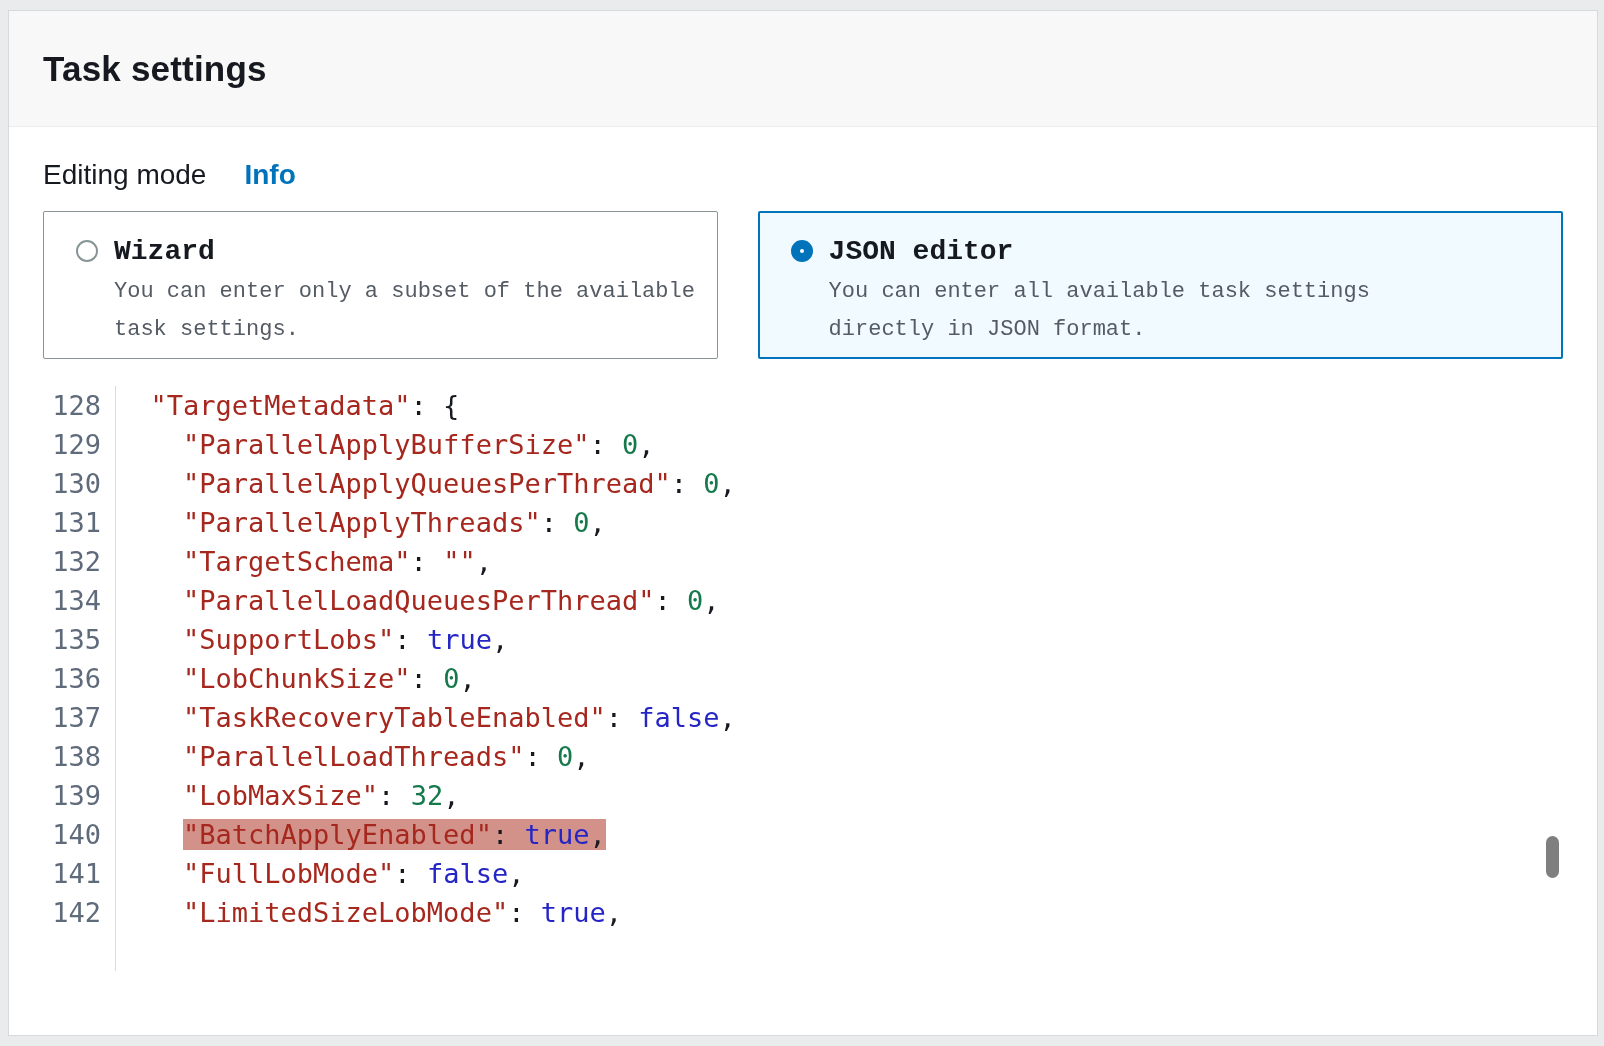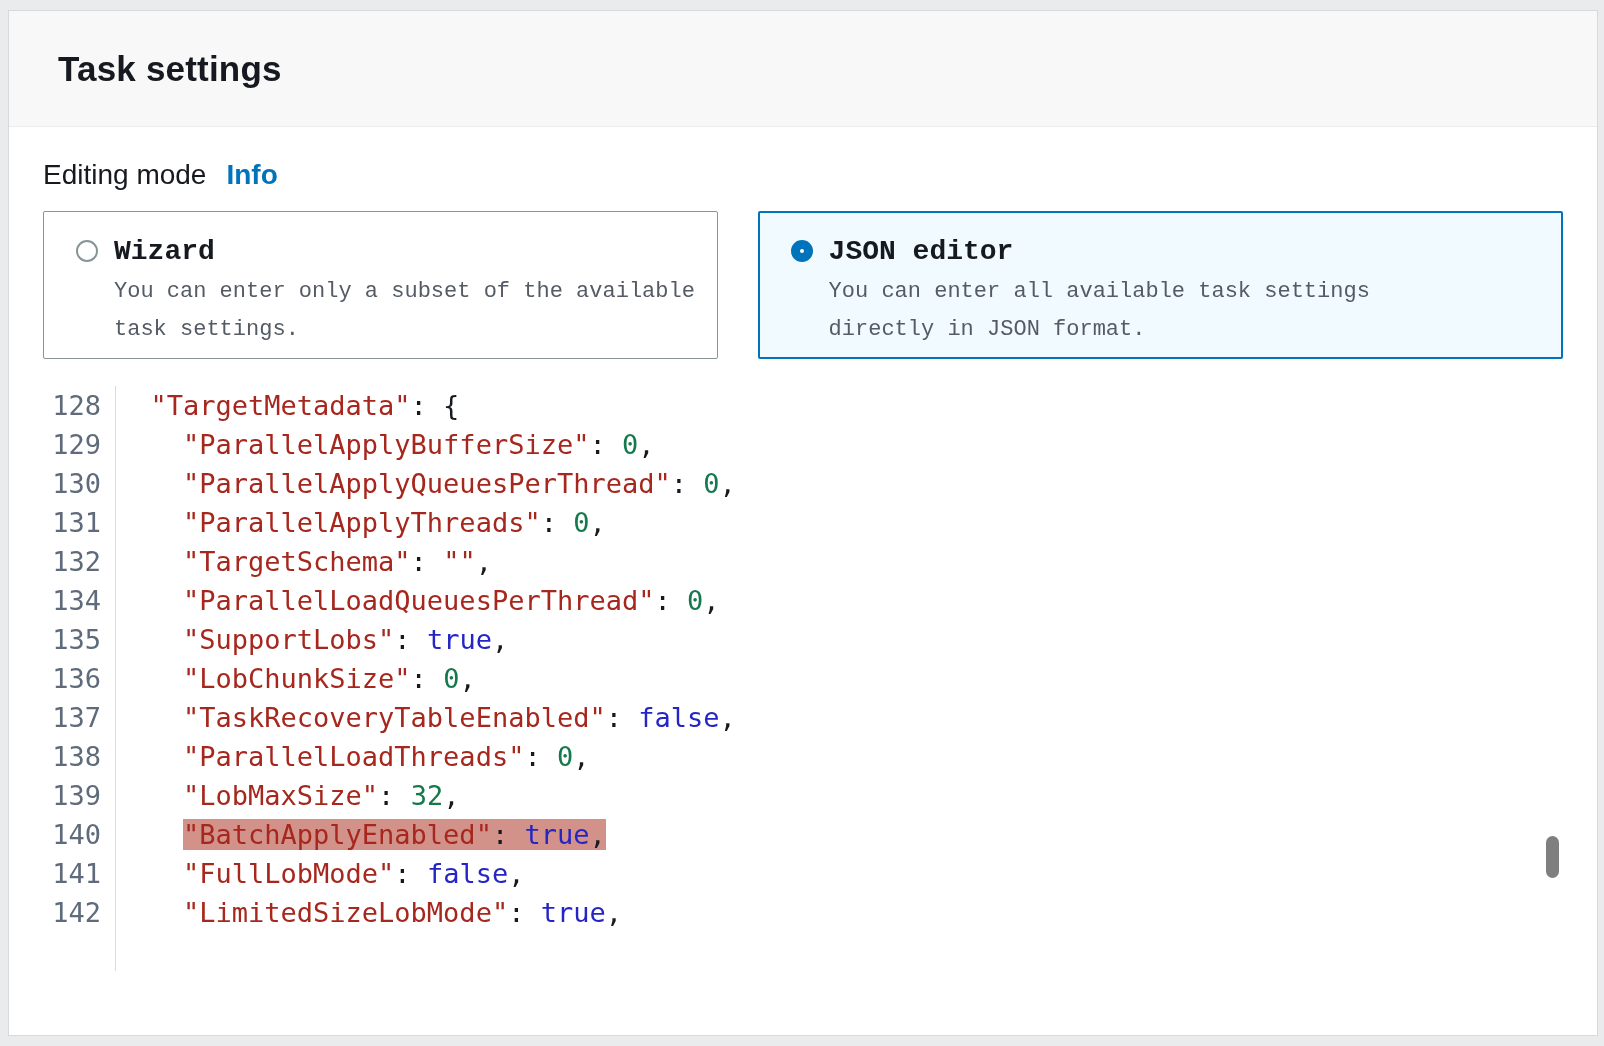--- a/index.html
+++ b/index.html
@@ -23,28 +23,27 @@
     border-bottom: 1px solid #eaeded;
     display: flex;
     align-items: center;
     padding: 0 34px;
   }
   .panel-title {
     font-size: 35px;
     font-weight: 700;
     color: #16191f;
     letter-spacing: 0.2px;
-    margin-left: 15px;
   }
   .panel-body { padding: 32px 34px 0 34px; }
 
   .field-label-row {
     display: flex;
     align-items: baseline;
-    gap: 20px;
+    gap: 38px;
     margin-bottom: 14px;
     height: 38px;
   }
   .field-label { font-size: 28px; color: #16191f; }
   .info-link {
     font-size: 28px;
     font-weight: 700;
     color: var(--c-accent, #0073bb);
     text-decoration: none;
     cursor: pointer;

